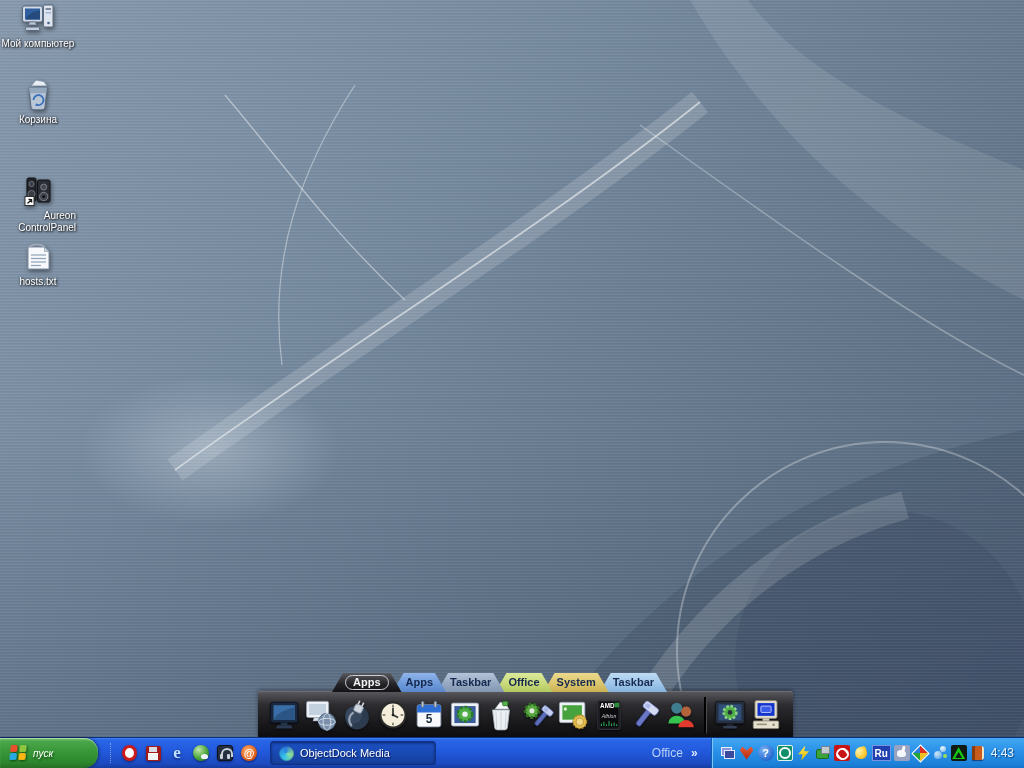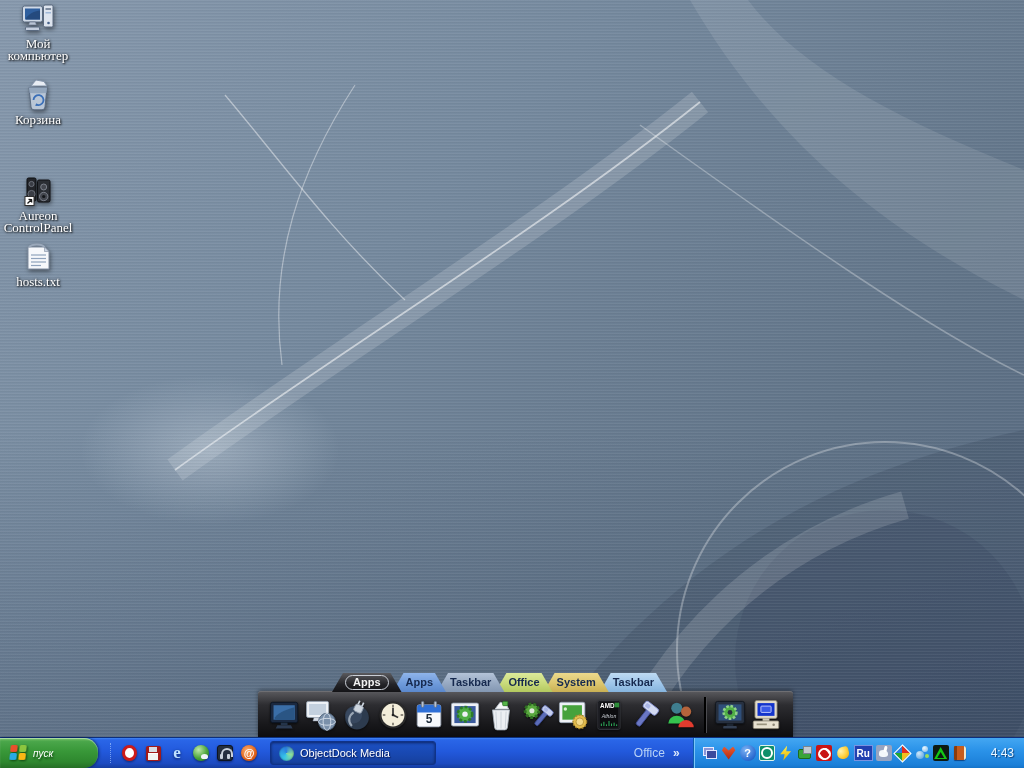--- a/index.html
+++ b/index.html
@@ -8,22 +8,22 @@
     background:linear-gradient(135deg,#8799ad 0%,#75899e 35%,#617488 70%,#53657d 100%);}
   .wallpaper{position:absolute;inset:0;width:1024px;height:768px;display:block;}
   .texture{position:absolute;inset:0;pointer-events:none;
     background:repeating-linear-gradient(to bottom,rgba(255,255,255,0.05) 0 1px,rgba(0,0,0,0.03) 1px 2px,transparent 2px 3px);}
 
   
   .dicons{position:absolute;left:0;top:0;width:78px;}
   .dicon{position:absolute;left:0;width:76px;display:flex;flex-direction:column;align-items:center;cursor:default;}
   .dicon .ic{width:34px;height:34px;}
   .dicon .ic svg{width:34px;height:34px;display:block;filter:drop-shadow(1px 2px 2px rgba(0,0,0,0.45));}
-  .dlabel{margin-top:2px;font-size:13px;line-height:12px;color:#fff;text-align:center;
-    text-shadow:1px 1px 2px rgba(0,0,0,0.9), 0 0 3px rgba(0,0,0,0.6);font-family:Liberation Serif, serif;}
+  .dlabel{margin-top:2px;font-size:10px;line-height:12px;color:#fff;text-align:right;
+    text-shadow:1px 1px 2px rgba(0,0,0,0.9), 0 0 3px rgba(0,0,0,0.6);}
 
   
   .dock{position:absolute;left:258px;bottom:30px;z-index:5;}
   .dock-tabs{position:absolute;left:74px;bottom:46px;height:19px;display:flex;align-items:flex-end;}
   .dtab{position:relative;height:19px;line-height:19px;padding:0 13px;margin-left:-9px;
     font-size:11px;font-weight:bold;color:#16294e;text-align:center;
     clip-path:polygon(11px 0,calc(100% - 11px) 0,100% 100%,0 100%);
     filter:drop-shadow(0 0 1px rgba(0,0,0,0.9));}
   .dtab:first-child{margin-left:0;}
   .tab-0{background:linear-gradient(#5a5a5e,#232327 60%,#141417);color:#f2f2f2;z-index:6;}
@@ -120,21 +120,21 @@
     background:conic-gradient(from -45deg,#e03020 0 25%,#f0c020 25% 50%,#22a832 50% 75%,#2a7de0 75%);}
   .ti-drops i{position:absolute;left:2px;bottom:2px;width:8px;height:8px;background:radial-gradient(circle at 35% 30%,#cfe8fa,#4a9ade);border-radius:50%;}
   .ti-drops b{position:absolute;right:2px;top:1px;width:6px;height:6px;background:radial-gradient(circle at 35% 30%,#eaf6ff,#7ab8e8);border-radius:50%;}
   .ti-drops s{position:absolute;right:1px;bottom:3px;width:4px;height:4px;background:#9adc5a;border-radius:50%;}
   .ti-tri{background:#0e1a12;border-radius:2px;}
   .ti-tri i{display:flex;align-items:flex-end;justify-content:center;width:13px;height:12px;background:#14c814;
     clip-path:polygon(50% 0,100% 100%,0 100%);}
   .ti-tri i s{display:block;width:7px;height:6px;background:#0e1a12;clip-path:polygon(50% 0,100% 100%,0 100%);margin-bottom:1px;}
   .ti-book i{display:block;width:12px;height:14px;background:linear-gradient(90deg,#8a3c0c 0 3px,#c75c1c 3px 10px,#f3e6c8 10px);
     border-radius:1px 3px 3px 1px;box-shadow:0 1px 1px rgba(0,0,40,.5);}
-  .tray-clock{margin-left:20px;color:#eaf6ff;font-size:12px;text-shadow:1px 1px 1px rgba(0,20,60,.6);cursor:default;}
+  .tray-clock{margin-left:2px;color:#eaf6ff;font-size:12px;text-shadow:1px 1px 1px rgba(0,20,60,.6);cursor:default;}
 </style>
 </head>
 <body>
 
 <div class="desktop">
 
   <svg class="wallpaper" viewBox="0 0 1024 768" preserveAspectRatio="none">
     <defs>
       <radialGradient id="glow1" cx="0.5" cy="0.5" r="0.5">
         <stop offset="0" stop-color="#dfe8f0" stop-opacity="0.35"></stop>

